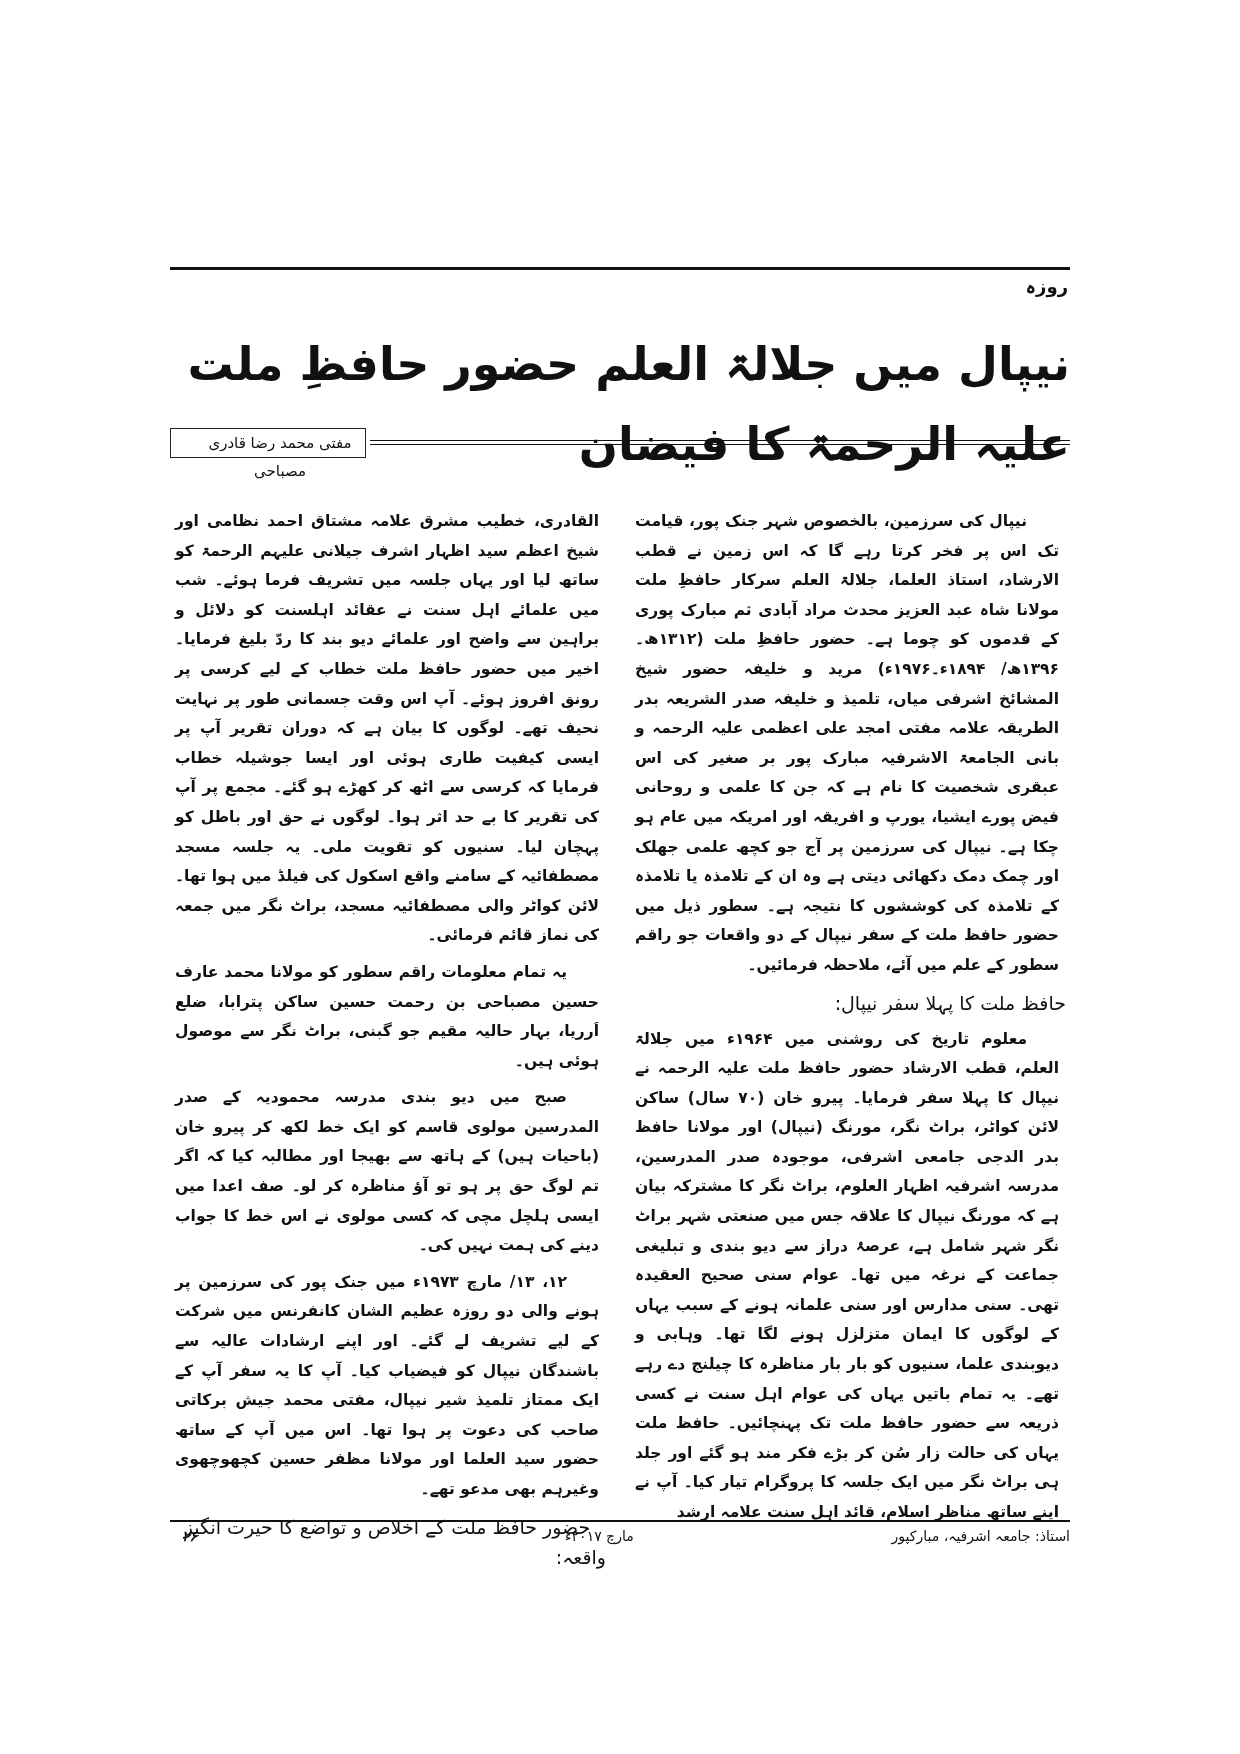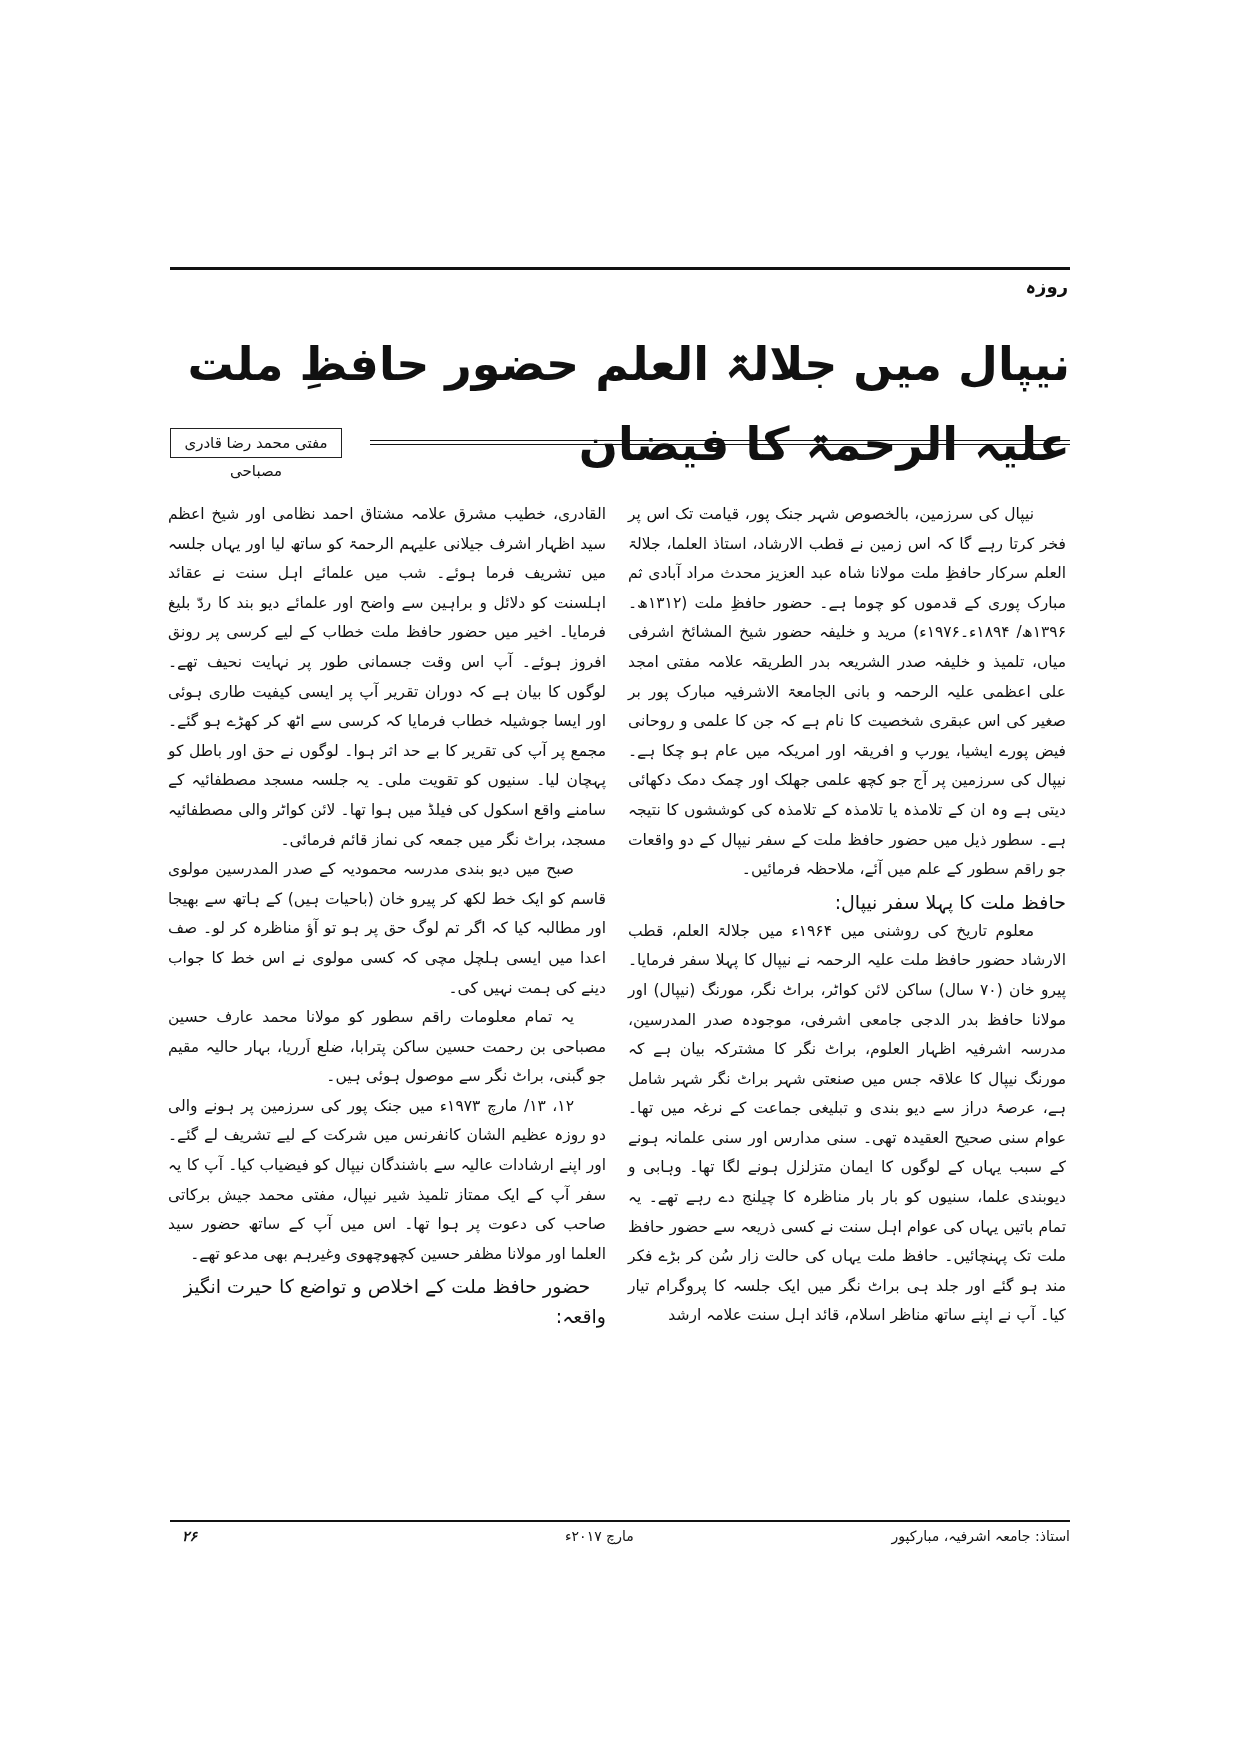--- a/index.html
+++ b/index.html
@@ -8,29 +8,29 @@
   .rtl { direction: rtl; unicode-bidi: embed; font-family: "DejaVu Sans", sans-serif; }
 
   .top-rule { position: absolute; left: 170px; top: 267px; width: 900px; height: 3px; background: #111; }
   .section-label { position: absolute; right: 172px; top: 276px; font-size: 18px; font-weight: bold; }
 
   .title { position: absolute; left: 170px; top: 324px; width: 900px; text-align: right;
            font-size: 46px; font-weight: bold; line-height: 80px; letter-spacing: 0; }
 
   .byline-row { position: absolute; left: 170px; top: 428px; width: 900px; height: 34px; }
   .author-box { position: absolute; left: 0; top: 0; width: 170px; height: 28px; border: 1.5px solid #222;
-                font-size: 15px; line-height: 28px; text-align: center; box-sizing: content-box; }
+                font-size: 15px; line-height: 28px; text-align: center; box-sizing: content-box; padding-left: 24px; }
   .double-rule { position: absolute; left: 200px; right: 0; top: 12px; height: 3px;
                  border-top: 1.5px solid #111; border-bottom: 1.5px solid #111; }
 
   .col { position: absolute; top: 500px; width: 438px; font-size: 15.5px; line-height: 29.6px;
          text-align: justify; text-align-last: right; }
   .col-right { left: 628px; }
   .col-left { left: 168px; }
-  .col p { margin: 0; }
+  .col p { margin: 7px; font-weight: bold; }
   .col p.indent { text-indent: 32px; }
   .col h3 { margin: 2px 0 0 0; font-size: 19px; line-height: 30px; font-weight: normal; text-align: center; }
 
   .bottom-rule { position: absolute; left: 170px; top: 1520px; width: 900px; height: 2px; background: #111; }
   .footer { position: absolute; left: 170px; top: 1528px; width: 900px; height: 30px; font-size: 14px; }
   .footer .affil { position: absolute; right: 0; top: 0; }
   .footer .date { position: absolute; left: 395px; top: 0; }
   .footer .pageno { position: absolute; left: 12px; top: 0; font-weight: bold; font-style: italic; }
 </style>
 </head>
@@ -49,22 +49,22 @@
   </div>
 
   <div class="col col-right rtl">
     <p class="indent">نیپال کی سرزمین، بالخصوص شہر جنک پور، قیامت تک اس پر فخر کرتا رہے گا کہ اس زمین نے قطب الارشاد، استاذ العلما، جلالۃ العلم سرکار حافظِ ملت مولانا شاہ عبد العزیز محدث مراد آبادی ثم مبارک پوری کے قدموں کو چوما ہے۔ حضور حافظِ ملت (۱۳۱۲ھ۔ ۱۳۹۶ھ/ ۱۸۹۴ء۔۱۹۷۶ء) مرید و خلیفہ حضور شیخ المشائخ اشرفی میاں، تلمیذ و خلیفہ صدر الشریعہ بدر الطریقہ علامہ مفتی امجد علی اعظمی علیہ الرحمہ و بانی الجامعۃ الاشرفیہ مبارک پور بر صغیر کی اس عبقری شخصیت کا نام ہے کہ جن کا علمی و روحانی فیض پورے ایشیا، یورپ و افریقہ اور امریکہ میں عام ہو چکا ہے۔ نیپال کی سرزمین پر آج جو کچھ علمی جھلک اور چمک دمک دکھائی دیتی ہے وہ ان کے تلامذہ یا تلامذہ کے تلامذہ کی کوششوں کا نتیجہ ہے۔ سطور ذیل میں حضور حافظ ملت کے سفر نیپال کے دو واقعات جو راقم سطور کے علم میں آئے، ملاحظہ فرمائیں۔</p>
     <h3>حافظ ملت کا پہلا سفر نیپال:</h3>
     <p class="indent">معلوم تاریخ کی روشنی میں ۱۹۶۴ء میں جلالۃ العلم، قطب الارشاد حضور حافظ ملت علیہ الرحمہ نے نیپال کا پہلا سفر فرمایا۔ پیرو خان (۷۰ سال) ساکن لائن کواٹر، براٹ نگر، مورنگ (نیپال) اور مولانا حافظ بدر الدجی جامعی اشرفی، موجودہ صدر المدرسین، مدرسہ اشرفیہ اظہار العلوم، براٹ نگر کا مشترکہ بیان ہے کہ مورنگ نیپال کا علاقہ جس میں صنعتی شہر براٹ نگر شہر شامل ہے، عرصۂ دراز سے دیو بندی و تبلیغی جماعت کے نرغہ میں تھا۔ عوام سنی صحیح العقیدہ تھی۔ سنی مدارس اور سنی علمانہ ہونے کے سبب یہاں کے لوگوں کا ایمان متزلزل ہونے لگا تھا۔ وہابی و دیوبندی علما، سنیوں کو بار بار مناظرہ کا چیلنج دے رہے تھے۔ یہ تمام باتیں یہاں کی عوام اہل سنت نے کسی ذریعہ سے حضور حافظ ملت تک پہنچائیں۔ حافظ ملت یہاں کی حالت زار سُن کر بڑے فکر مند ہو گئے اور جلد ہی براٹ نگر میں ایک جلسہ کا پروگرام تیار کیا۔ آپ نے اپنے ساتھ مناظر اسلام، قائد اہل سنت علامہ ارشد</p>
   </div>
 
   <div class="col col-left rtl">
     <p>القادری، خطیب مشرق علامہ مشتاق احمد نظامی اور شیخ اعظم سید اظہار اشرف جیلانی علیہم الرحمۃ کو ساتھ لیا اور یہاں جلسہ میں تشریف فرما ہوئے۔ شب میں علمائے اہل سنت نے عقائد اہلسنت کو دلائل و براہین سے واضح اور علمائے دیو بند کا ردّ بلیغ فرمایا۔ اخیر میں حضور حافظ ملت خطاب کے لیے کرسی پر رونق افروز ہوئے۔ آپ اس وقت جسمانی طور پر نہایت نحیف تھے۔ لوگوں کا بیان ہے کہ دوران تقریر آپ پر ایسی کیفیت طاری ہوئی اور ایسا جوشیلہ خطاب فرمایا کہ کرسی سے اٹھ کر کھڑے ہو گئے۔ مجمع پر آپ کی تقریر کا بے حد اثر ہوا۔ لوگوں نے حق اور باطل کو پہچان لیا۔ سنیوں کو تقویت ملی۔ یہ جلسہ مسجد مصطفائیہ کے سامنے واقع اسکول کی فیلڈ میں ہوا تھا۔ لائن کواٹر والی مصطفائیہ مسجد، براٹ نگر میں جمعہ کی نماز قائم فرمائی۔</p>
+    <p class="indent">یہ تمام معلومات راقم سطور کو مولانا محمد عارف حسین مصباحی بن رحمت حسین ساکن پترابا، ضلع اَرریا، بہار حالیہ مقیم جو گبنی، براٹ نگر سے موصول ہوئی ہیں۔</p>
     <p class="indent">صبح میں دیو بندی مدرسہ محمودیہ کے صدر المدرسین مولوی قاسم کو ایک خط لکھ کر پیرو خان (باحیات ہیں) کے ہاتھ سے بھیجا اور مطالبہ کیا کہ اگر تم لوگ حق پر ہو تو آؤ مناظرہ کر لو۔ صف اعدا میں ایسی ہلچل مچی کہ کسی مولوی نے اس خط کا جواب دینے کی ہمت نہیں کی۔</p>
-    <p class="indent">یہ تمام معلومات راقم سطور کو مولانا محمد عارف حسین مصباحی بن رحمت حسین ساکن پترابا، ضلع اَرریا، بہار حالیہ مقیم جو گبنی، براٹ نگر سے موصول ہوئی ہیں۔</p>
     <p class="indent">۱۲، ۱۳/ مارچ ۱۹۷۳ء میں جنک پور کی سرزمین پر ہونے والی دو روزہ عظیم الشان کانفرنس میں شرکت کے لیے تشریف لے گئے۔ اور اپنے ارشادات عالیہ سے باشندگان نیپال کو فیضیاب کیا۔ آپ کا یہ سفر آپ کے ایک ممتاز تلمیذ شیر نیپال، مفتی محمد جیش برکاتی صاحب کی دعوت پر ہوا تھا۔ اس میں آپ کے ساتھ حضور سید العلما اور مولانا مظفر حسین کچھوچھوی وغیرہم بھی مدعو تھے۔</p>
     <h3>حضور حافظ ملت کے اخلاص و تواضع کا حیرت انگیز واقعہ:</h3>
   </div>
 
   <div class="bottom-rule"></div>
   <div class="footer rtl">
     <span class="affil">استاذ: جامعہ اشرفیہ، مبارکپور</span>
     <span class="date">مارچ ۲۰۱۷ء</span>
     <span class="pageno">۲۶</span>
   </div>

